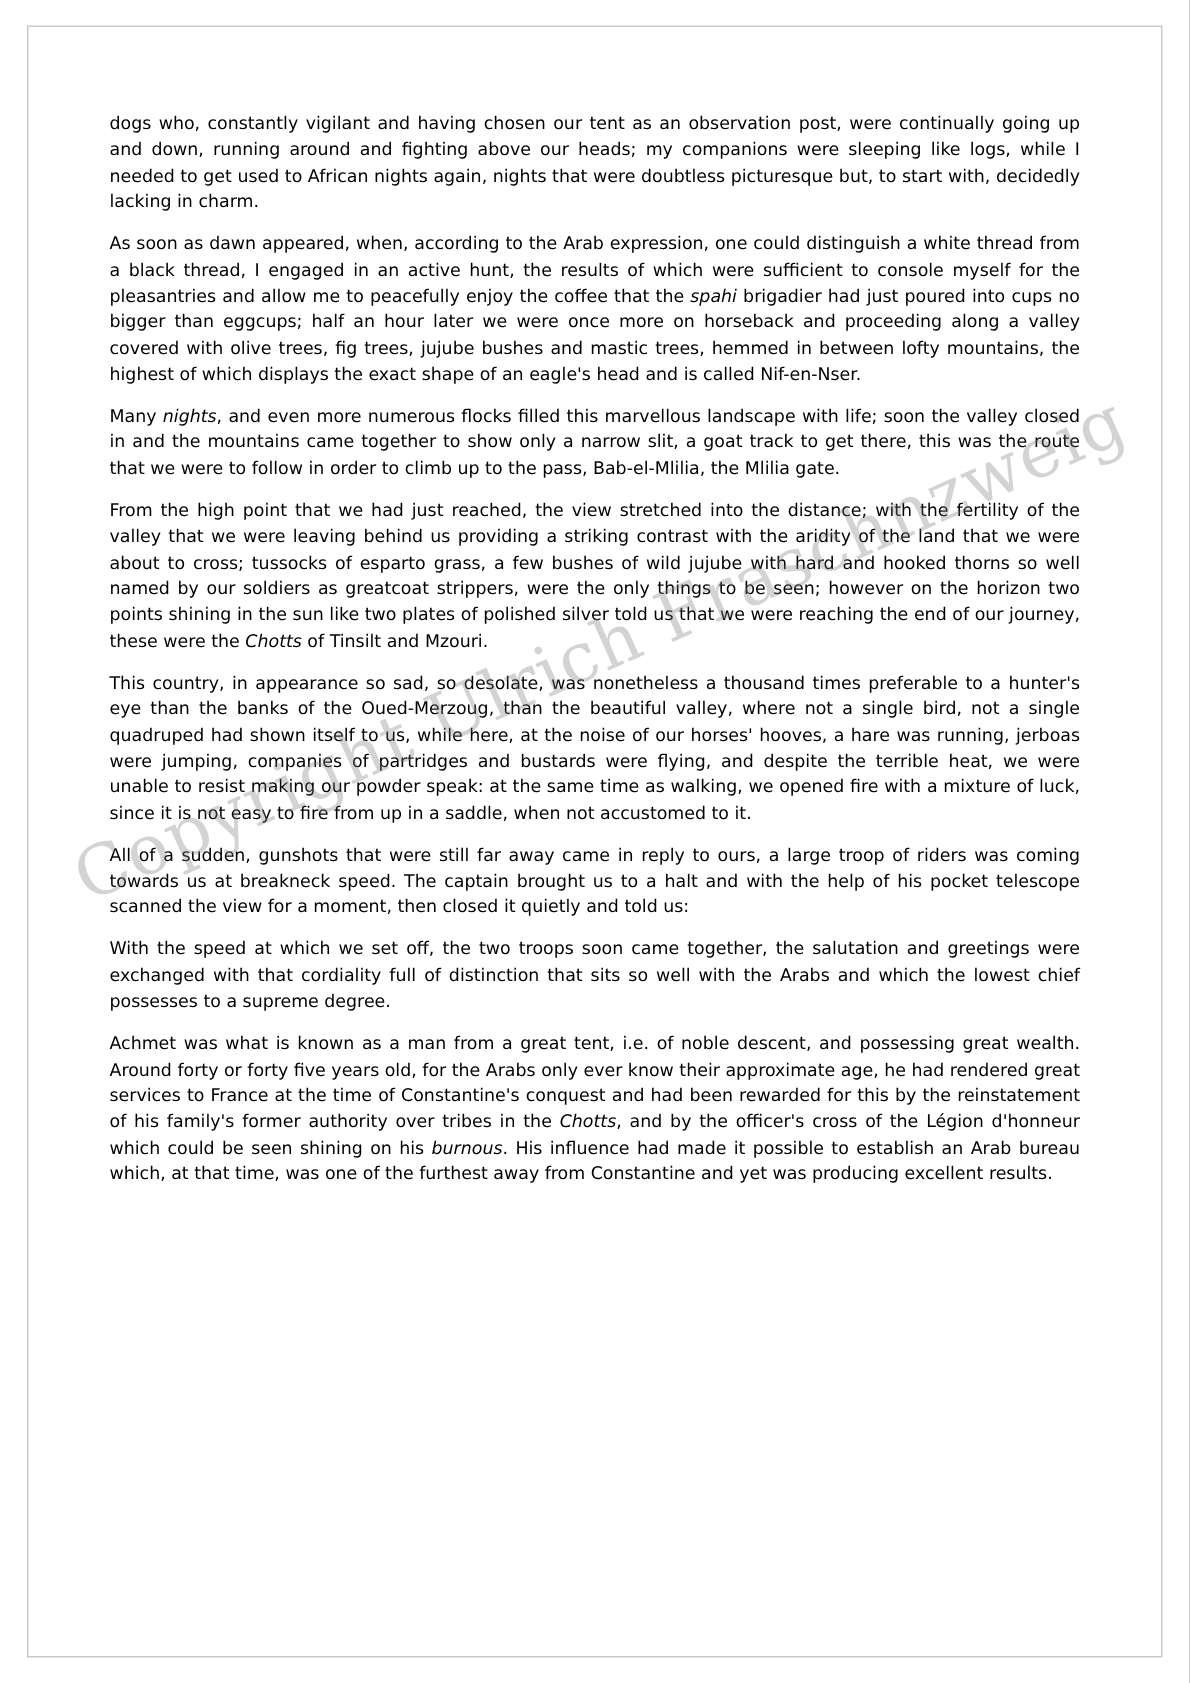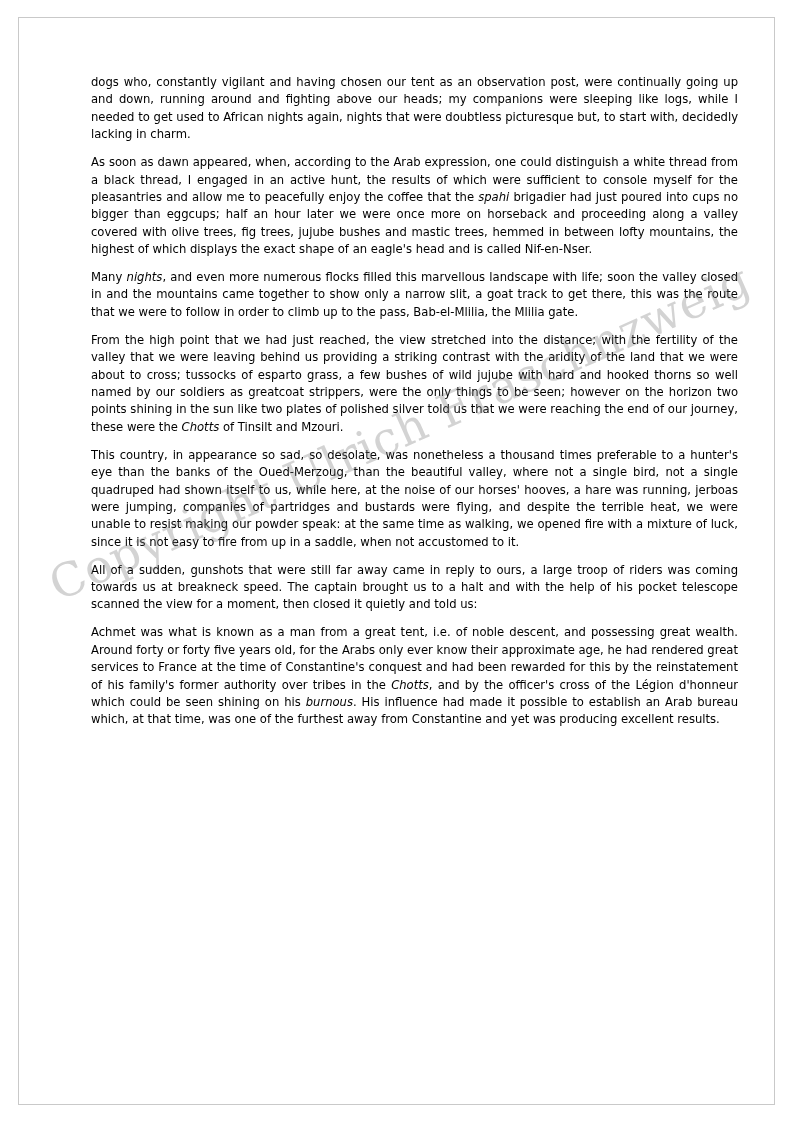--- a/index.html
+++ b/index.html
@@ -24,21 +24,21 @@
     left: 18px;
     top: 17px;
     width: 757px;
     height: 1088px;
     border: 1px solid #c9c9c9;
     box-sizing: border-box;
     pointer-events: none;
   }
   .content {
     position: absolute;
-    left: 91px;
+    left: 73px;
     top: 74px;
     width: 647px;
   }
   .para {
     font-size: 11.6px;
     line-height: 17.4px;
     text-align: justify;
     color: #000000;
     margin: 0 0 10.5px 0;
     hyphens: none;
@@ -75,20 +75,21 @@
 
   <div class="page-border"></div>
 
   <div class="content">
     <p class="para">dogs who, constantly vigilant and having chosen our tent as an observation post, were continually going up and down, running around and fighting above our heads; my companions were sleeping like logs, while I needed to get used to African nights again, nights that were doubtless picturesque but, to start with, decidedly lacking in charm.</p>
     <p class="para">As soon as dawn appeared, when, according to the Arab expression, one could distinguish a white thread from a black thread, I engaged in an active hunt, the results of which were sufficient to console myself for the pleasantries and allow me to peacefully enjoy the coffee that the <em>spahi</em> brigadier had just poured into cups no bigger than eggcups; half an hour later we were once more on horseback and proceeding along a valley covered with olive trees, fig trees, jujube bushes and mastic trees, hemmed in between lofty mountains, the highest of which displays the exact shape of an eagle's head and is called Nif-en-Nser.</p>
     <p class="para">Many <em>nights</em>, and even more numerous flocks filled this marvellous landscape with life; soon the valley closed in and the mountains came together to show only a narrow slit, a goat track to get there, this was the route that we were to follow in order to climb up to the pass, Bab-el-Mlilia, the Mlilia gate.</p>
     <p class="para">From the high point that we had just reached, the view stretched into the distance; with the fertility of the valley that we were leaving behind us providing a striking contrast with the aridity of the land that we were about to cross; tussocks of esparto grass, a few bushes of wild jujube with hard and hooked thorns so well named by our soldiers as greatcoat strippers, were the only things to be seen; however on the horizon two points shining in the sun like two plates of polished silver told us that we were reaching the end of our journey, these were the <em>Chotts</em> of Tinsilt and Mzouri.</p>
     <p class="para">This country, in appearance so sad, so desolate, was nonetheless a thousand times preferable to a hunter's eye than the banks of the Oued-Merzoug, than the beautiful valley, where not a single bird, not a single quadruped had shown itself to us, while here, at the noise of our horses' hooves, a hare was running, jerboas were jumping, companies of partridges and bustards were flying, and despite the terrible heat, we were unable to resist making our powder speak: at the same time as walking, we opened fire with a mixture of luck, since it is not easy to fire from up in a saddle, when not accustomed to it.</p>
     <p class="para">All of a sudden, gunshots that were still far away came in reply to ours, a large troop of riders was coming towards us at breakneck speed. The captain brought us to a halt and with the help of his pocket telescope scanned the view for a moment, then closed it quietly and told us:</p>
+    <p class="para">With the speed at which we set off, the two troops soon came together, the salutation and greetings were exchanged with that cordiality full of distinction that sits so well with the Arabs and which the lowest chief possesses to a supreme degree.</p>
     <p class="para">Achmet was what is known as a man from a great tent, i.e. of noble descent, and possessing great wealth. Around forty or forty five years old, for the Arabs only ever know their approximate age, he had rendered great services to France at the time of Constantine's conquest and had been rewarded for this by the reinstatement of his family's former authority over tribes in the <em>Chotts</em>, and by the officer's cross of the Légion d'honneur which could be seen shining on his <em>burnous</em>. His influence had made it possible to establish an Arab bureau which, at that time, was one of the furthest away from Constantine and yet was producing excellent results.</p>
   </div>
 
   <div class="watermark">
     <div class="watermark-text">Copyright Ulrich Fraschnzweig</div>
   </div>
 
 </div>
 
 </body></html>

